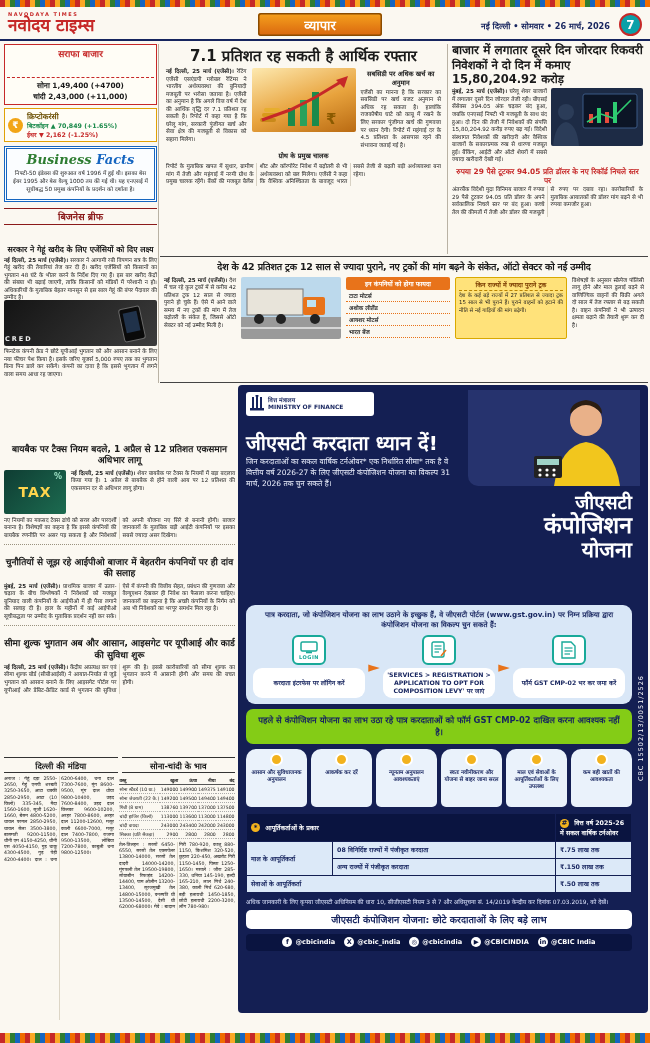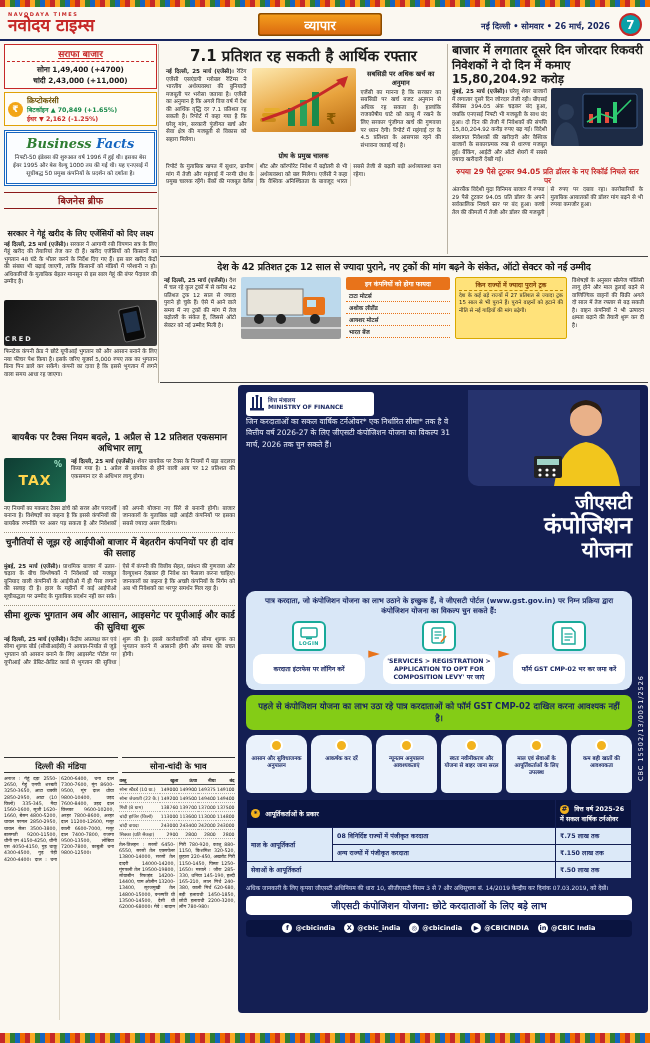--- a/index.html
+++ b/index.html
@@ -28,21 +28,21 @@
     font-weight:bold; font-size:12px; border:2px solid #c62828; }
 
   
   .body-txt { font-size:5.6px; line-height:1.35; text-align:justify; color:#222; }
   .byline-inline { font-weight:bold; }
   .vline { position:absolute; border-left:1px solid #b9b2a4; }
 
   
   .leftcol { position:absolute; left:4px; top:44px; width:153px; }
   .bullion { border:1px solid #c62828; text-align:center; padding:2px 2px 3px; background:#fffdf6; }
-  .bullion-title { color:#c62828; font-weight:bold; font-size:9px; border-bottom:1px dashed #c62828; padding-bottom:1px;text-decoration:underline; }
+  .bullion-title { color:#c62828; font-weight:bold; font-size:9px; border-bottom:1px dashed #c62828; padding-bottom:17px; }
   .bullion-line { font-size:7.3px; font-weight:bold; margin-top:1.5px; }
   .crypto { border:1px solid #e0a106; margin-top:3px; padding:2px 3px; display:flex; gap:4px; align-items:center; background:#fffdf6; }
   .coin { width:15px; height:15px; border-radius:50%; background:#f2a516; color:#fff; font-weight:bold;
     display:flex; align-items:center; justify-content:center; font-size:9px; flex:none; }
   .crypto-title { font-size:7.5px; font-weight:bold; color:#6b4e00; }
   .crypto-line { font-size:6.3px; font-weight:bold; }
   .up { color:#1b8a4b; } .down { color:#c62828; }
   .facts { border:3px double #1565c0; margin-top:4px; padding:4px 4px 5px; text-align:center; background:#fbfdff; }
   .facts-title { font-family:"DejaVu Serif", serif; font-style:italic; font-weight:bold; font-size:13px; line-height:1; }
   .facts-title .w1 { color:#2e7d32; } .facts-title .w2 { color:#1565c0; }
@@ -89,21 +89,21 @@
   .truck-img { width:100px; height:62px; flex:none; border-radius:2px; overflow:hidden; }
   .orange-box { flex:none; width:104px; }
   .orange-head { background:#e8731a; color:#fff; font-weight:bold; font-size:6.3px; text-align:center; padding:2px 1px; border-radius:2px; }
   .orange-item { font-size:5.8px; font-weight:bold; padding:2px 0 1px 3px; border-bottom:1px dotted #e8731a; color:#333; }
   .yellow-box { flex:none; width:112px; background:#ffe27a; border:1px solid #d9a900; padding:2px 3px; border-radius:2px; }
   .yellow-title { font-weight:bold; font-size:6.3px; color:#7a3b00; text-align:center; border-bottom:1px dashed #b98300; padding-bottom:1px; }
   .yellow-text { font-size:5.4px; line-height:1.35; margin-top:1px; text-align:justify; }
 
   
   .leftwide { position:absolute; left:4px; top:432px; width:231px; }
-  .art-hl { font-size:9px; font-weight:bold; text-align:center; line-height:1.25; }
+  .art-hl { font-size:9px; font-weight:bold; text-align:center; line-height:1.25;margin-top:12px; }
   .buy-row { display:flex; gap:5px; margin-top:3px; }
   .tax-img { width:62px; height:44px; flex:none; background:linear-gradient(135deg,#0f3d33,#1c6b50);
     position:relative; border-radius:2px; display:flex; align-items:center; justify-content:center; }
   .tax-word { color:#ffd54d; font-weight:bold; font-size:14px; letter-spacing:1px; }
   .tax-pct { position:absolute; right:4px; top:2px; color:#9fe3c6; font-size:8px; font-weight:bold; }
   .sep { border-top:1px dotted #9a927f; margin:5px 0 4px; }
 
   
   .mandi { position:absolute; left:4px; top:757px; width:231px; height:264px; }
   .mandi-heads { display:flex; gap:4px; }
@@ -127,21 +127,21 @@
   .gov-box { width:128px; background:#fff; border-radius:3px; color:#16245e; display:flex;
     align-items:center; gap:4px; padding:3px 4px; }
   .gov-text { font-size:6px; font-weight:bold; line-height:1.15; }
   .ad-h1 { margin-top:16px; font-size:20px; font-weight:bold; line-height:1.18; width:210px; }
   .ad-intro { font-size:7.5px; line-height:1.5; width:218px; color:#eef2ff; }
   .ad-photo { position:absolute; right:-8px; top:-2px; width:172px; height:96px;
     border-radius:0 0 0 10px; overflow:hidden; }
   .ad-big { position:absolute; right:0; top:100px; text-align:right; font-weight:bold; line-height:1.12; }
   .ad-big .l1 { font-size:19px; } .ad-big .l2 { font-size:23px; } .ad-big .l3 { font-size:21px; }
 
-  .process { background:#d9e7f7; border-radius:9px; color:#16245e; padding:5px 7px 6px; margin-top:3px; }
+  .process { background:#d9e7f7; border-radius:9px; color:#16245e; padding:5px 7px 6px; margin-top:17px; }
   .process-intro { font-size:7.2px; font-weight:bold; text-align:center; line-height:1.4; }
   .steps { display:flex; align-items:center; justify-content:space-between; margin-top:5px; }
   .step { width:112px; text-align:center; }
   .step-icon { width:34px; height:30px; margin:0 auto; background:#fff; border:2px solid #18a999;
     border-radius:6px; display:flex; flex-direction:column; align-items:center; justify-content:center; }
   .login-word { font-size:5px; font-weight:bold; color:#18a999; letter-spacing:0.5px; }
   .step-label { margin-top:3px; background:#fff; border-radius:9px; font-size:6.2px; font-weight:bold;
     padding:3px 4px; min-height:30px; display:flex; align-items:center; justify-content:center; line-height:1.3; }
   .step-arrow { color:#e8731a; font-size:15px; font-weight:bold; }
 
@@ -434,20 +434,21 @@
           <rect x="6" y="2" width="2" height="11" fill="#16245e"></rect>
           <rect x="10" y="2" width="2" height="11" fill="#16245e"></rect>
           <rect x="0" y="13" width="14" height="2.5" fill="#16245e"></rect>
           <circle cx="7" cy="0.8" r="1.5" fill="#16245e"></circle>
         </svg>
         <div class="gov-text">
           <div>वित्त मंत्रालय</div>
           <div>MINISTRY OF FINANCE</div>
         </div>
       </div>
+      <div class="ad-h1">जीएसटी करदाता ध्यान दें!</div>
       <div class="ad-intro">जिन करदाताओं का सकल वार्षिक टर्नओवर* एक निर्धारित सीमा* तक है वे वित्तीय वर्ष 2026-27 के लिए जीएसटी कंपोजिशन योजना का विकल्प 31 मार्च, 2026 तक चुन सकते हैं।</div>
       <div class="ad-photo">
         <svg width="172" height="96" viewBox="0 0 172 96">
           <rect width="172" height="96" fill="#26336e"></rect>
           <circle cx="118" cy="30" r="16" fill="#e9b189"></circle>
           <path d="M102 24 Q118 6 134 24 Q134 12 118 10 Q102 12 102 24 Z" fill="#2b1d12"></path>
           <path d="M86 96 Q92 56 118 52 Q146 56 152 96 Z" fill="#f2c61d"></path>
           <rect x="66" y="66" width="28" height="22" rx="2" fill="#222"></rect>
           <rect x="69" y="69" width="22" height="6" fill="#9fd3c7"></rect>
           <circle cx="72" cy="80" r="1.6" fill="#fff"></circle>

